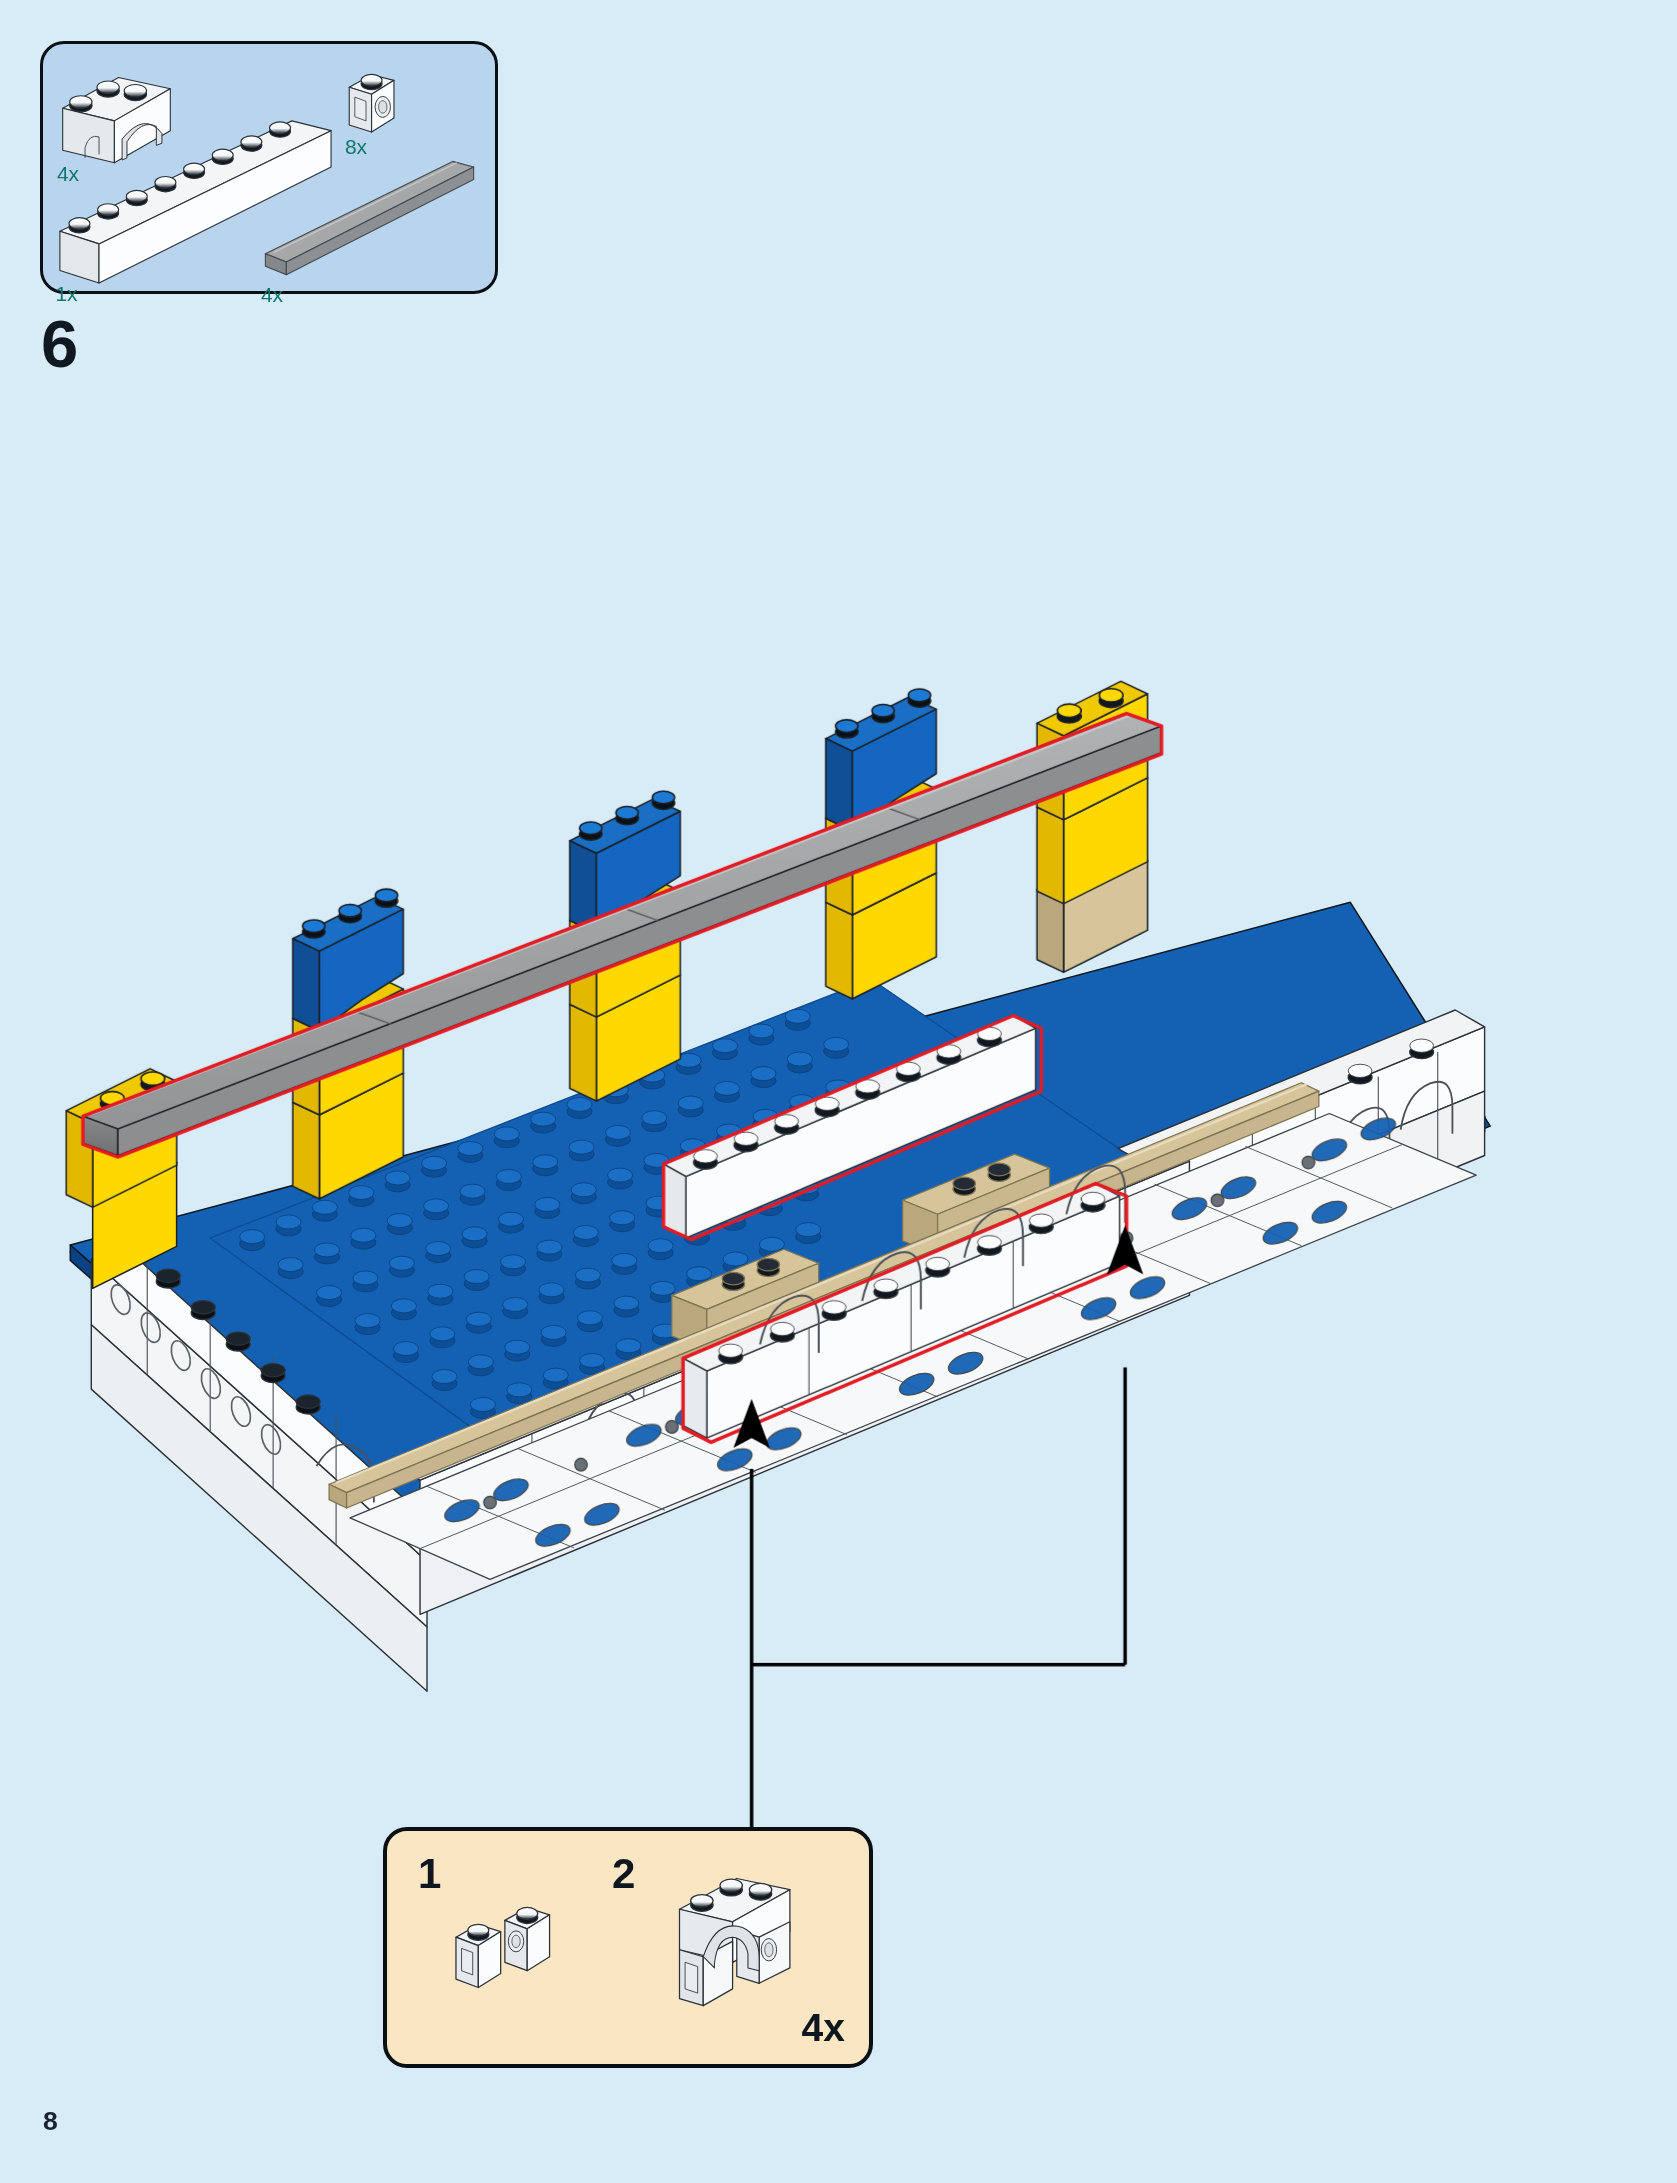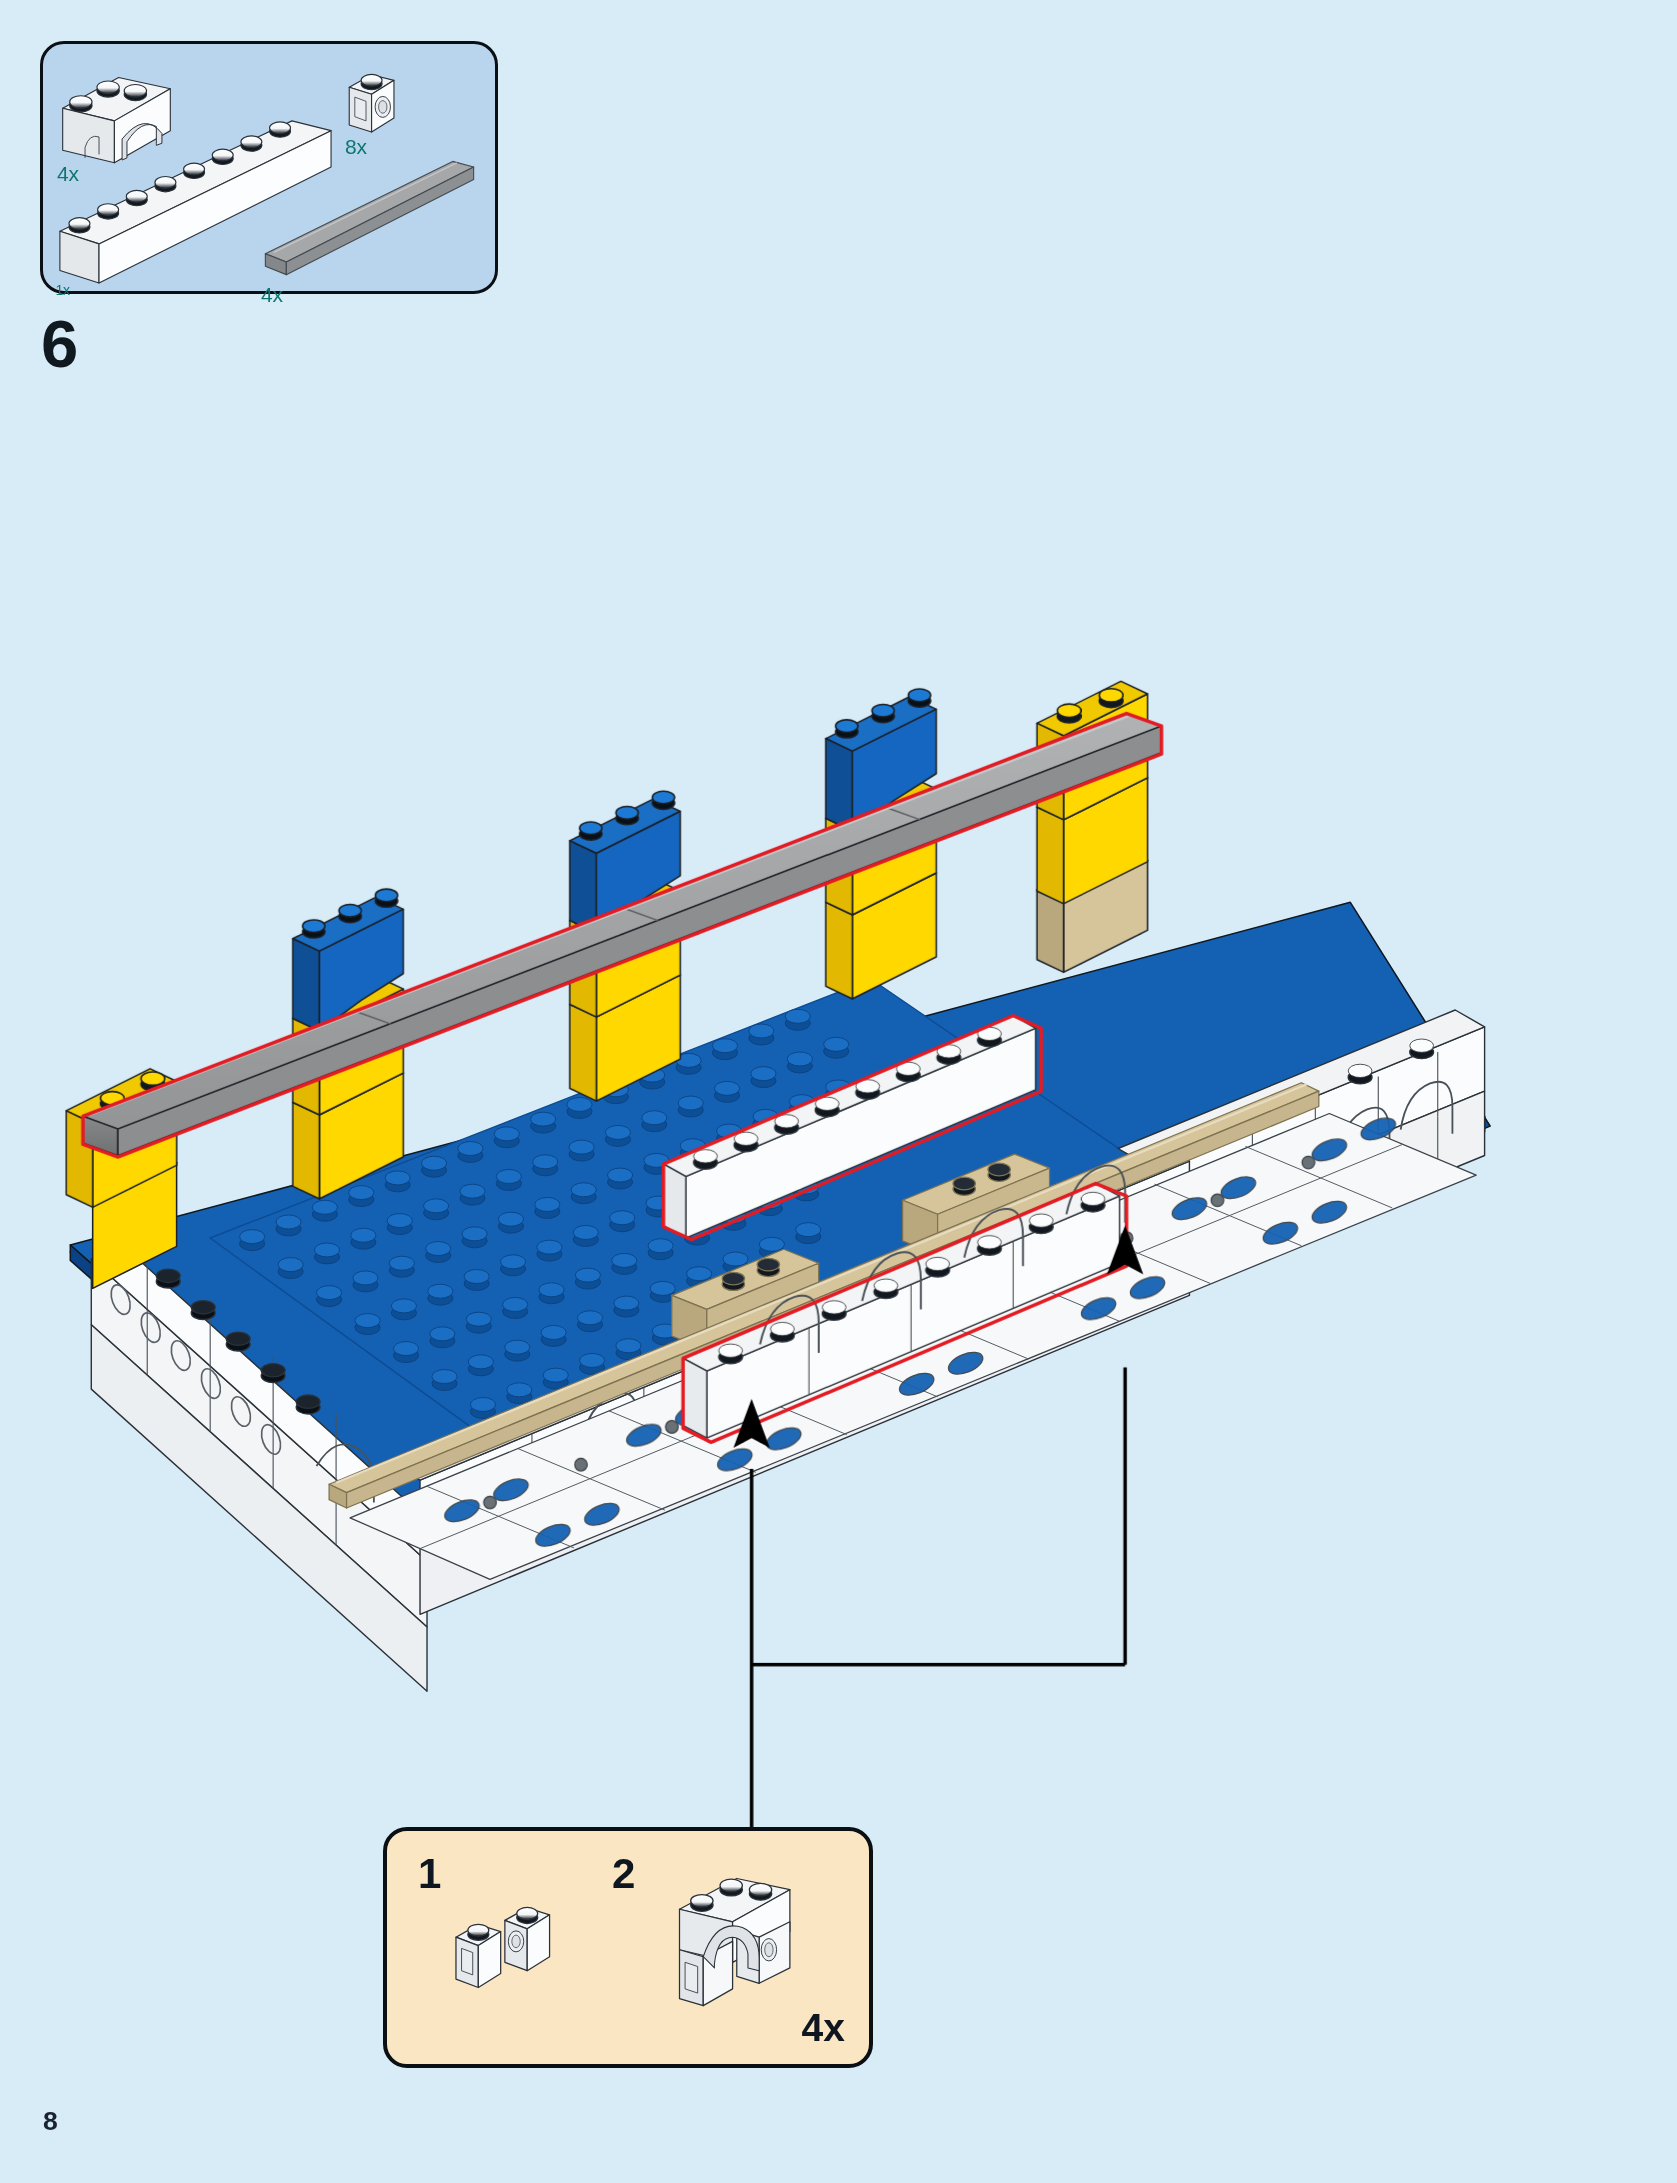--- a/index.html
+++ b/index.html
@@ -169,21 +169,21 @@
 
     <g stroke="#434a50" stroke-width="1.6" stroke-linejoin="round">
       <polygon points="318,300 586,168 616,176 348,312" fill="#a5a7a8"></polygon>
       <polygon points="318,300 348,312 348,330 318,318" fill="#85888a"></polygon>
       <polygon points="348,312 616,176 616,194 348,330" fill="#8d9092"></polygon>
       <polyline points="330,298 592,170" fill="none" stroke="#c4c6c7" stroke-width="2"></polyline>
     </g>
   </svg>
 
   <span class="qty" style="left:14px; top:118px; font-size:21px;">4x</span>
-  <span class="qty" style="left:12.6px; top:238px; font-size:14px;">1x</span>
+  <span class="qty" style="left:12.6px; top:238px; font-size:21px;">1x</span>
   <span class="qty" style="left:302px; top:91px; font-size:21px;">8x</span>
   <span class="qty" style="left:218px; top:239px; font-size:21px;">4x</span>
 </div>
 
 <div id="step-number">6</div>
 
 <svg class="svg-layer" width="1678" height="2183" viewBox="0 0 2398 3121" style="position:absolute;left:0;top:0;">
   <defs>
     <linearGradient id="gTile" x1="0" y1="0" x2="0" y2="1">
       <stop offset="0%" stop-color="#b0b2b3"></stop>

